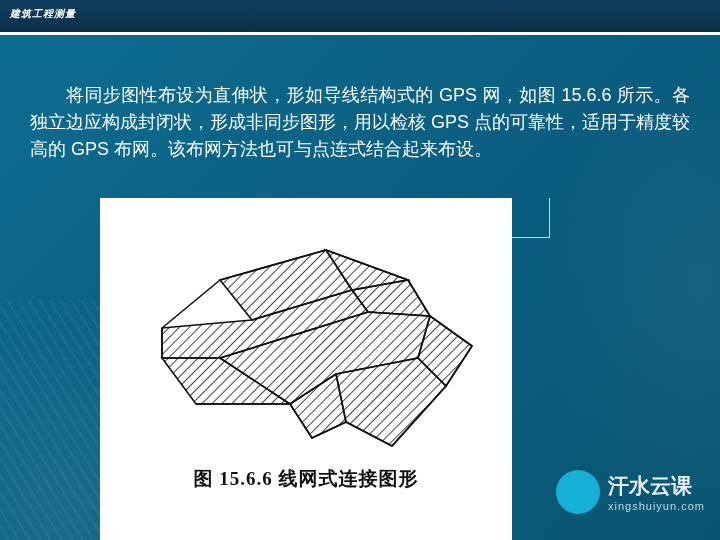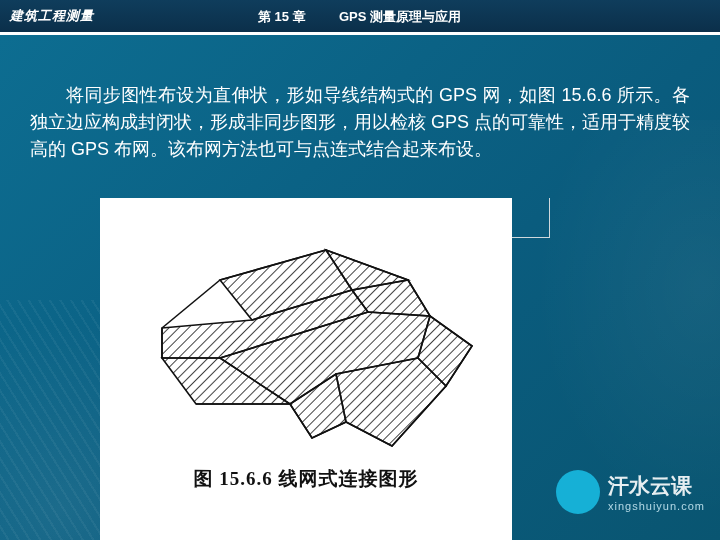--- a/index.html
+++ b/index.html
@@ -61,21 +61,21 @@
     left: 0;
     width: 720px;
     height: 3px;
     background: #ffffff;
   }
   .header-left {
     position: absolute;
     left: 10px;
     top: 7px;
     color: #ffffff;
-    font-size: 13px;
+    font-size: 10px;
     font-weight: bold;
     font-style: italic;
     letter-spacing: 1px;
     white-space: nowrap;
     text-align: right;
   }
   .header-center {
     position: absolute;
     left: 258px;
     top: 8px;
@@ -194,25 +194,20 @@
 </style>
 </head>
 <body>
 
 <div class="slide">
 
   <div class="header-bar"></div>
   <div class="header-underline"></div>
 
   <div class="header-left">建筑工程测量</div>
-  <div class="header-center">
-    <span>第 15 章</span>
-    <span class="gap"></span>
-    <span>GPS 测量原理与应用</span>
-  </div>
 
 
   <div class="body-text">将同步图性布设为直伸状，形如导线结构式的 GPS 网，如图 15.6.6 所示。各独立边应构成封闭状，形成非同步图形，用以检核 GPS 点的可靠性，适用于精度较高的 GPS 布网。该布网方法也可与点连式结合起来布设。</div>
 
   <div class="figure-corner"></div>
 
   <div class="figure-card">
     <svg class="figure-svg" viewBox="0 0 412 262">
       <defs>
         <pattern id="hatch" width="7" height="7" patternTransform="rotate(45)" patternUnits="userSpaceOnUse">

